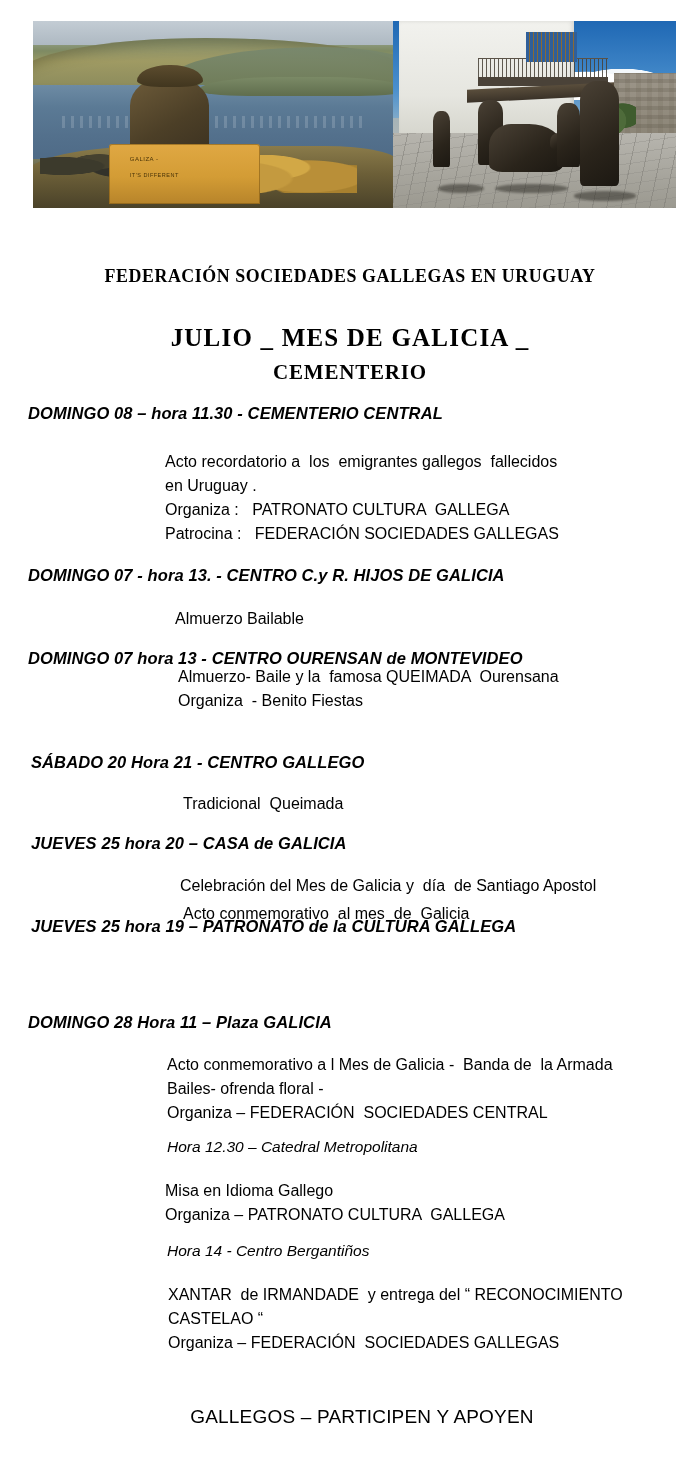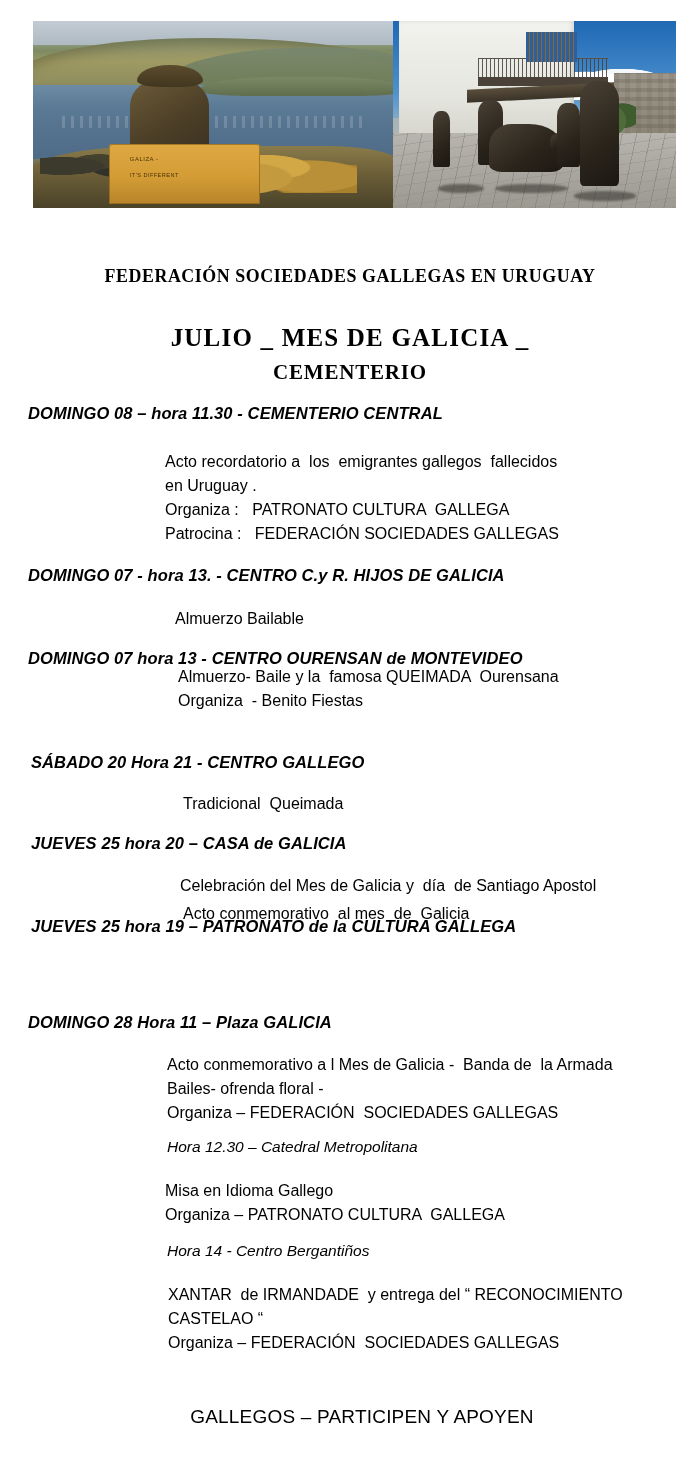--- a/index.html
+++ b/index.html
@@ -366,21 +366,21 @@
 
   <div class="ev-head" style="left:31px;  top:834px;">JUEVES        25     hora  20 – CASA de GALICIA</div>
   <div class="ev-body" style="left:180px; top:874px;">Celebración del Mes de Galicia y  día  de Santiago Apostol</div>
 
   <div class="ev-head" style="left:31px;  top:917px;">JUEVES        25     hora  19 – PATRONATO de la CULTURA GALLEGA</div>
   <div class="ev-body" style="left:183px; top:902px;">Acto conmemorativo  al mes  de  Galicia</div>
 
   <div class="ev-head" style="left:28px;  top:1013px;text-align:center;">DOMINGO  28     Hora 11 – Plaza  GALICIA</div>
   <div class="ev-body" style="left:167px; top:1053px;">Acto conmemorativo a l Mes de Galicia -  Banda de  la Armada
 Bailes- ofrenda floral -
-Organiza – FEDERACIÓN  SOCIEDADES GALLEGAS</div>
+Organiza – FEDERACIÓN  SOCIEDADES CENTRAL</div>
 
   <div class="ev-sub" style="left:167px; top:1138px;">Hora  12.30 – Catedral Metropolitana</div>
   <div class="ev-body" style="left:165px; top:1179px;">Misa en Idioma Gallego
 Organiza – PATRONATO CULTURA  GALLEGA</div>
 
   <div class="ev-sub" style="left:167px; top:1242px;">Hora  14  - Centro  Bergantiños</div>
   <div class="ev-body" style="left:168px; top:1283px;">XANTAR  de IRMANDADE  y entrega del “ RECONOCIMIENTO
 CASTELAO “
 Organiza – FEDERACIÓN  SOCIEDADES GALLEGAS</div>
 

